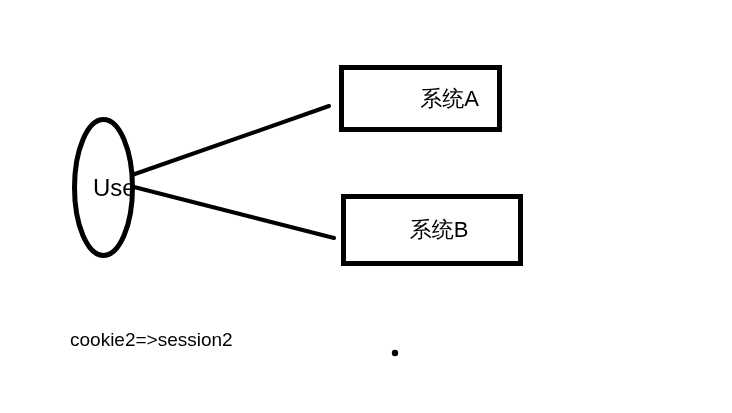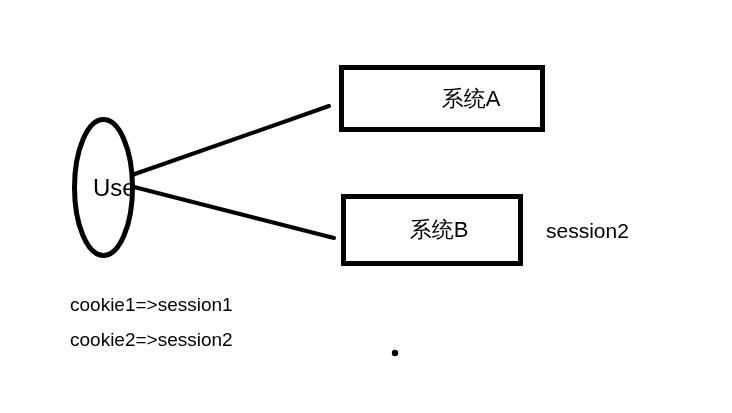--- a/index.html
+++ b/index.html
@@ -40,21 +40,21 @@
     background: var(--bg, #ffffff);
     display: flex;
     align-items: center;
     justify-content: center;
     font-size: 22px;
     color: var(--ink, #000000);
   }
   .sys-a {
     left: 339px;
     top: 65px;
-    width: 206px;
+    width: 163px;
     height: 67px;
     padding-left: 58px;
   }
   .sys-b {
     left: 341px;
     top: 194px;
     width: 182px;
     height: 72px;
     padding-left: 14px;
   }
@@ -93,19 +93,17 @@
 
   <div class="sys-box sys-a">
     <span>系统A</span>
   </div>
 
   <div class="sys-box sys-b">
     <span>系统B</span>
   </div>
 
 
-  <div class="session session-2">session2</div>
 
-  <div class="note note-1">cookie1=&gt;session1</div>
 
   <div class="note note-2">cookie2=&gt;session2</div>
 
 </div>
 
 </body></html>

